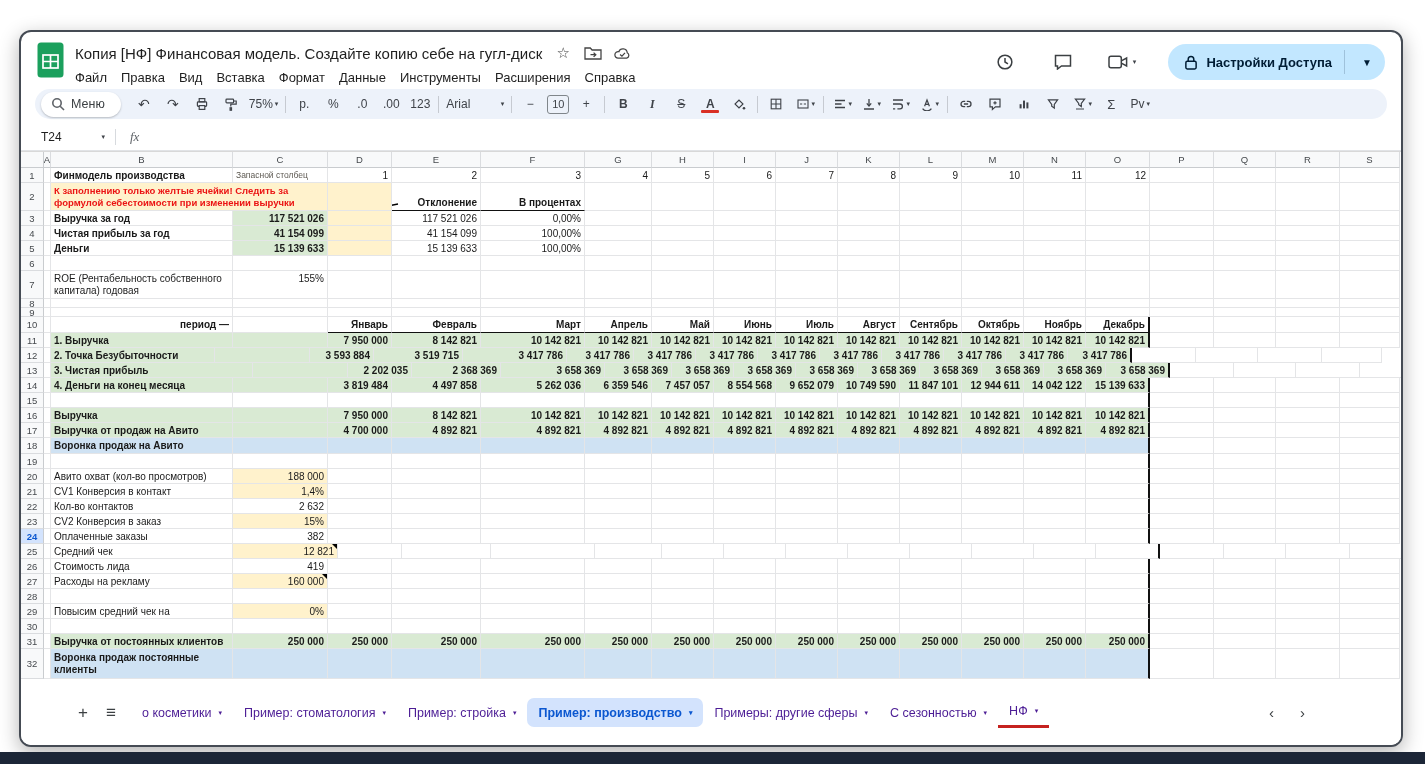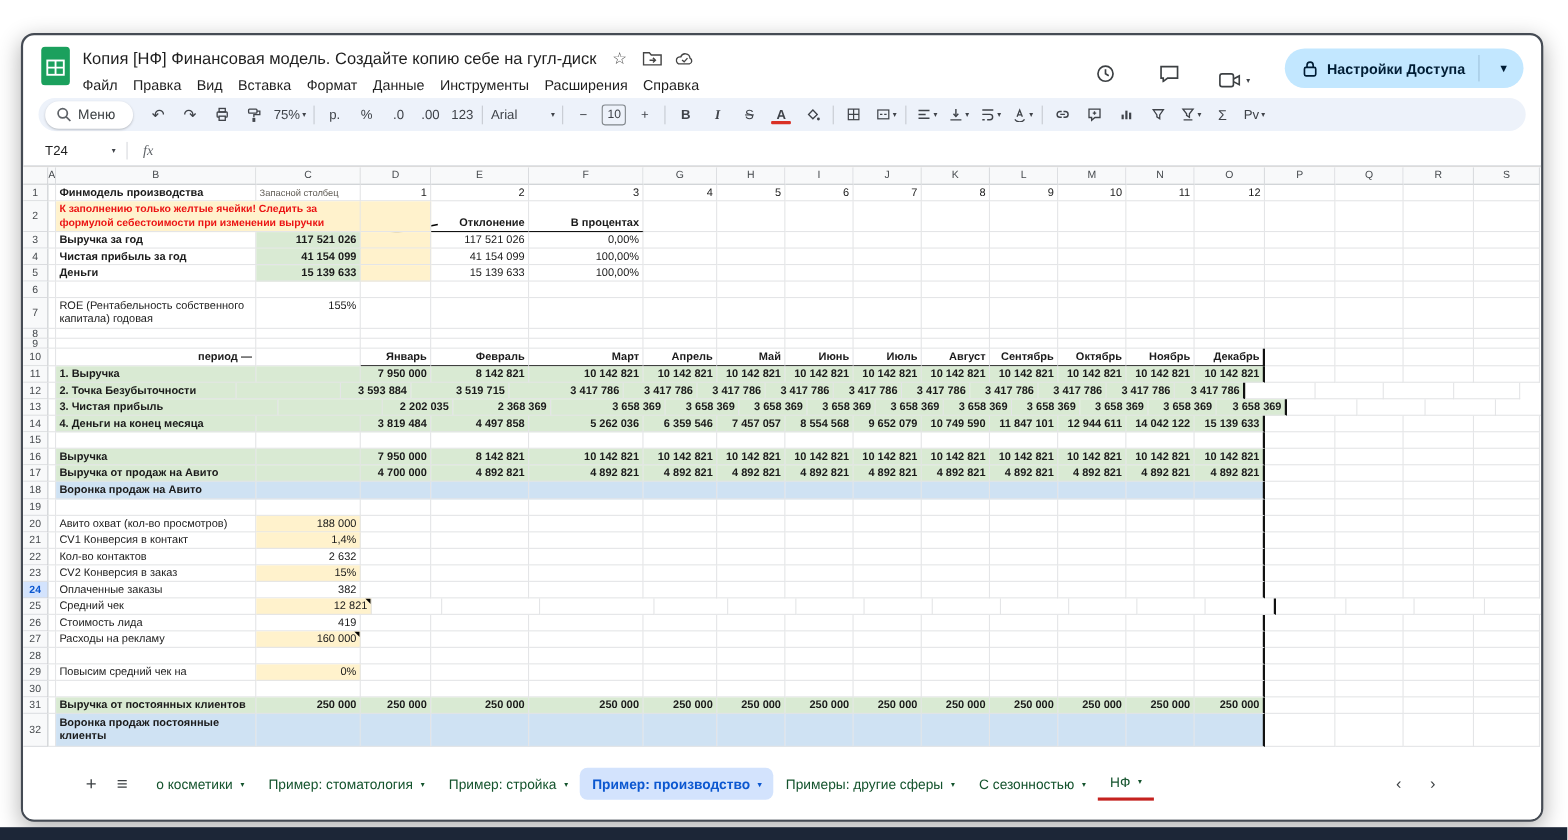--- a/index.html
+++ b/index.html
@@ -9,21 +9,21 @@
 
   
   .titlebar{height:57px;display:flex;align-items:flex-start;padding:8px 16px 0 16px;box-sizing:border-box}
   .logo{width:27px;height:36px;margin-top:2px;flex:none}
   .title-block{margin-left:11px;flex:1;min-width:0}
   .title-row{display:flex;align-items:center;gap:12px;height:26px}
   .doc-title{font-size:15px;color:#1f1f1f;white-space:nowrap}
   .t-ic{width:18px;height:18px;color:#444;display:flex;align-items:center;justify-content:center;font-size:15px}
   .menubar{display:flex;margin-top:1px;margin-left:-7px}
   .menu-item{font-size:13px;color:#1f1f1f;padding:3px 7px;border-radius:4px}
-  .title-right{display:flex;align-items:flex-end;gap:32px;margin-left:12px;margin-top:4px;flex:none}
+  .title-right{display:flex;align-items:center;gap:32px;margin-left:12px;margin-top:4px;flex:none}
   .icon-btn{width:26px;height:26px;display:flex;align-items:center;justify-content:center;color:#3c4043}
   .camera-group{display:flex;align-items:center;gap:3px;color:#3c4043}
   .share-pill{display:flex;align-items:center;height:36px;background:#c2e7ff;border-radius:18px;padding:0 4px 0 16px;color:#001d35;font-weight:700;font-size:13px;gap:8px}
   .share-divider{width:1px;height:24px;background:rgba(0,29,53,.18);margin-left:4px}
   .share-caret{width:28px;text-align:center;font-size:10px}
 
   
   .toolbar{margin:0 14px 5px;background:#edf2fa;border-radius:18px;height:30px;display:flex;align-items:center;padding:0 6px;gap:1px;font-size:12px;color:#3f4349;flex:none}
   .search-pill{background:#fff;height:25px;border-radius:14px;display:flex;align-items:center;gap:6px;padding:0 16px 0 10px;box-shadow:0 1px 2px rgba(60,64,67,.3);margin-right:8px;font-size:12.5px;color:#3c4043}
   .tb{min-width:22px;height:24px;display:flex;align-items:center;justify-content:center;padding:0 3px;border-radius:4px;white-space:nowrap}
@@ -64,21 +64,21 @@
   .bgb{background:#cfe2f3}
   .bdb{border-bottom:1px solid #111}
   .bdr{border-right:2px solid #111}
   .note::after{content:"";position:absolute;top:0;right:0;border-top:5px solid #000;border-left:5px solid transparent}
   .annot{position:absolute;pointer-events:none}
 
   
   .tabbar{height:31px;display:flex;align-items:center;padding-left:48px;background:#fff;flex:none}
   .bar-btn{width:28px;height:28px;display:flex;align-items:center;justify-content:center;font-size:17px;color:#3c4043}
   .tabs{display:flex;align-items:center;margin-left:6px;height:31px}
-  .tab{display:flex;align-items:center;height:31px;padding:0 11px;font-size:12.5px;color:#14532d;gap:7px;box-sizing:border-box}
+  .tab{display:flex;align-items:center;height:31px;padding:0 11px;font-size:12.5px;color:#4c1d95;gap:7px;box-sizing:border-box}
   .tab.active{background:#d3e3fd;color:#0b57d0;font-weight:700;border-radius:7px;height:29px}
   .tab.red-underline{border-bottom:3px solid #c5221f}
   .tab-caret{font-size:7px}
   .tab-nav{margin-left:auto;margin-right:96px;display:flex;gap:26px;font-size:15px;color:#3c4043}
   .bottom-filler{flex:1;background:#fff}
 </style>
 </head>
 <body>
 
 <div class="window">

